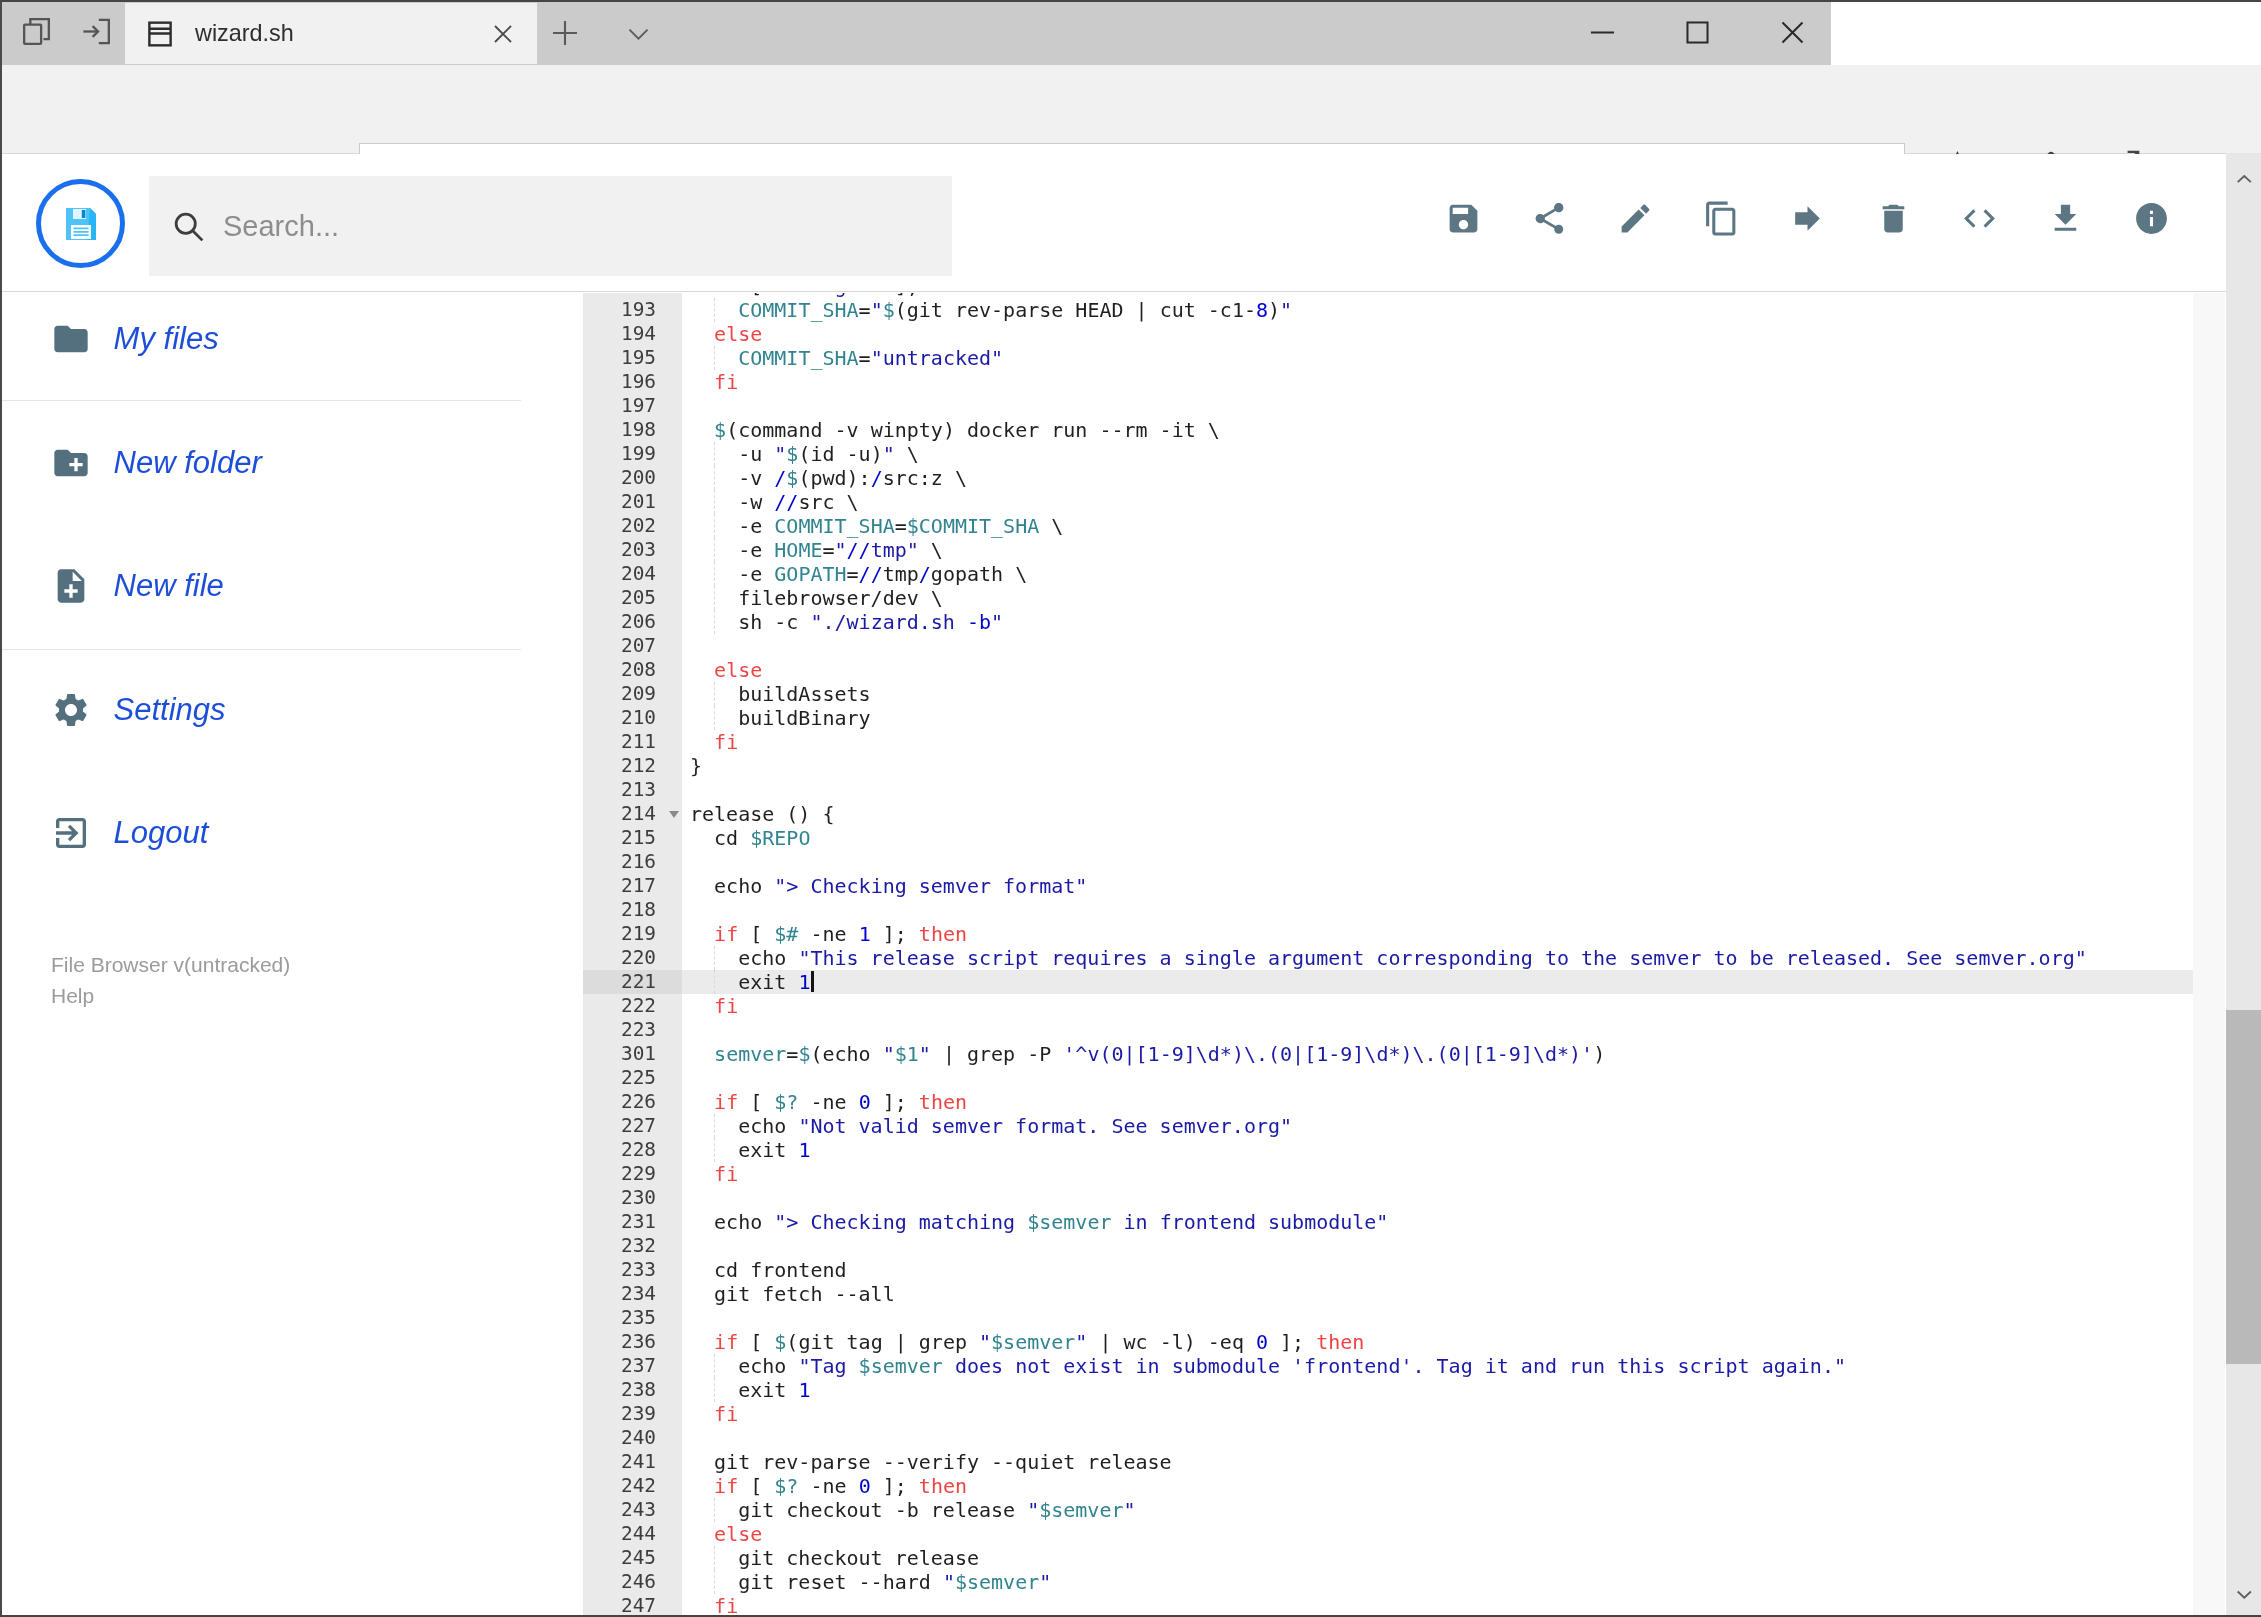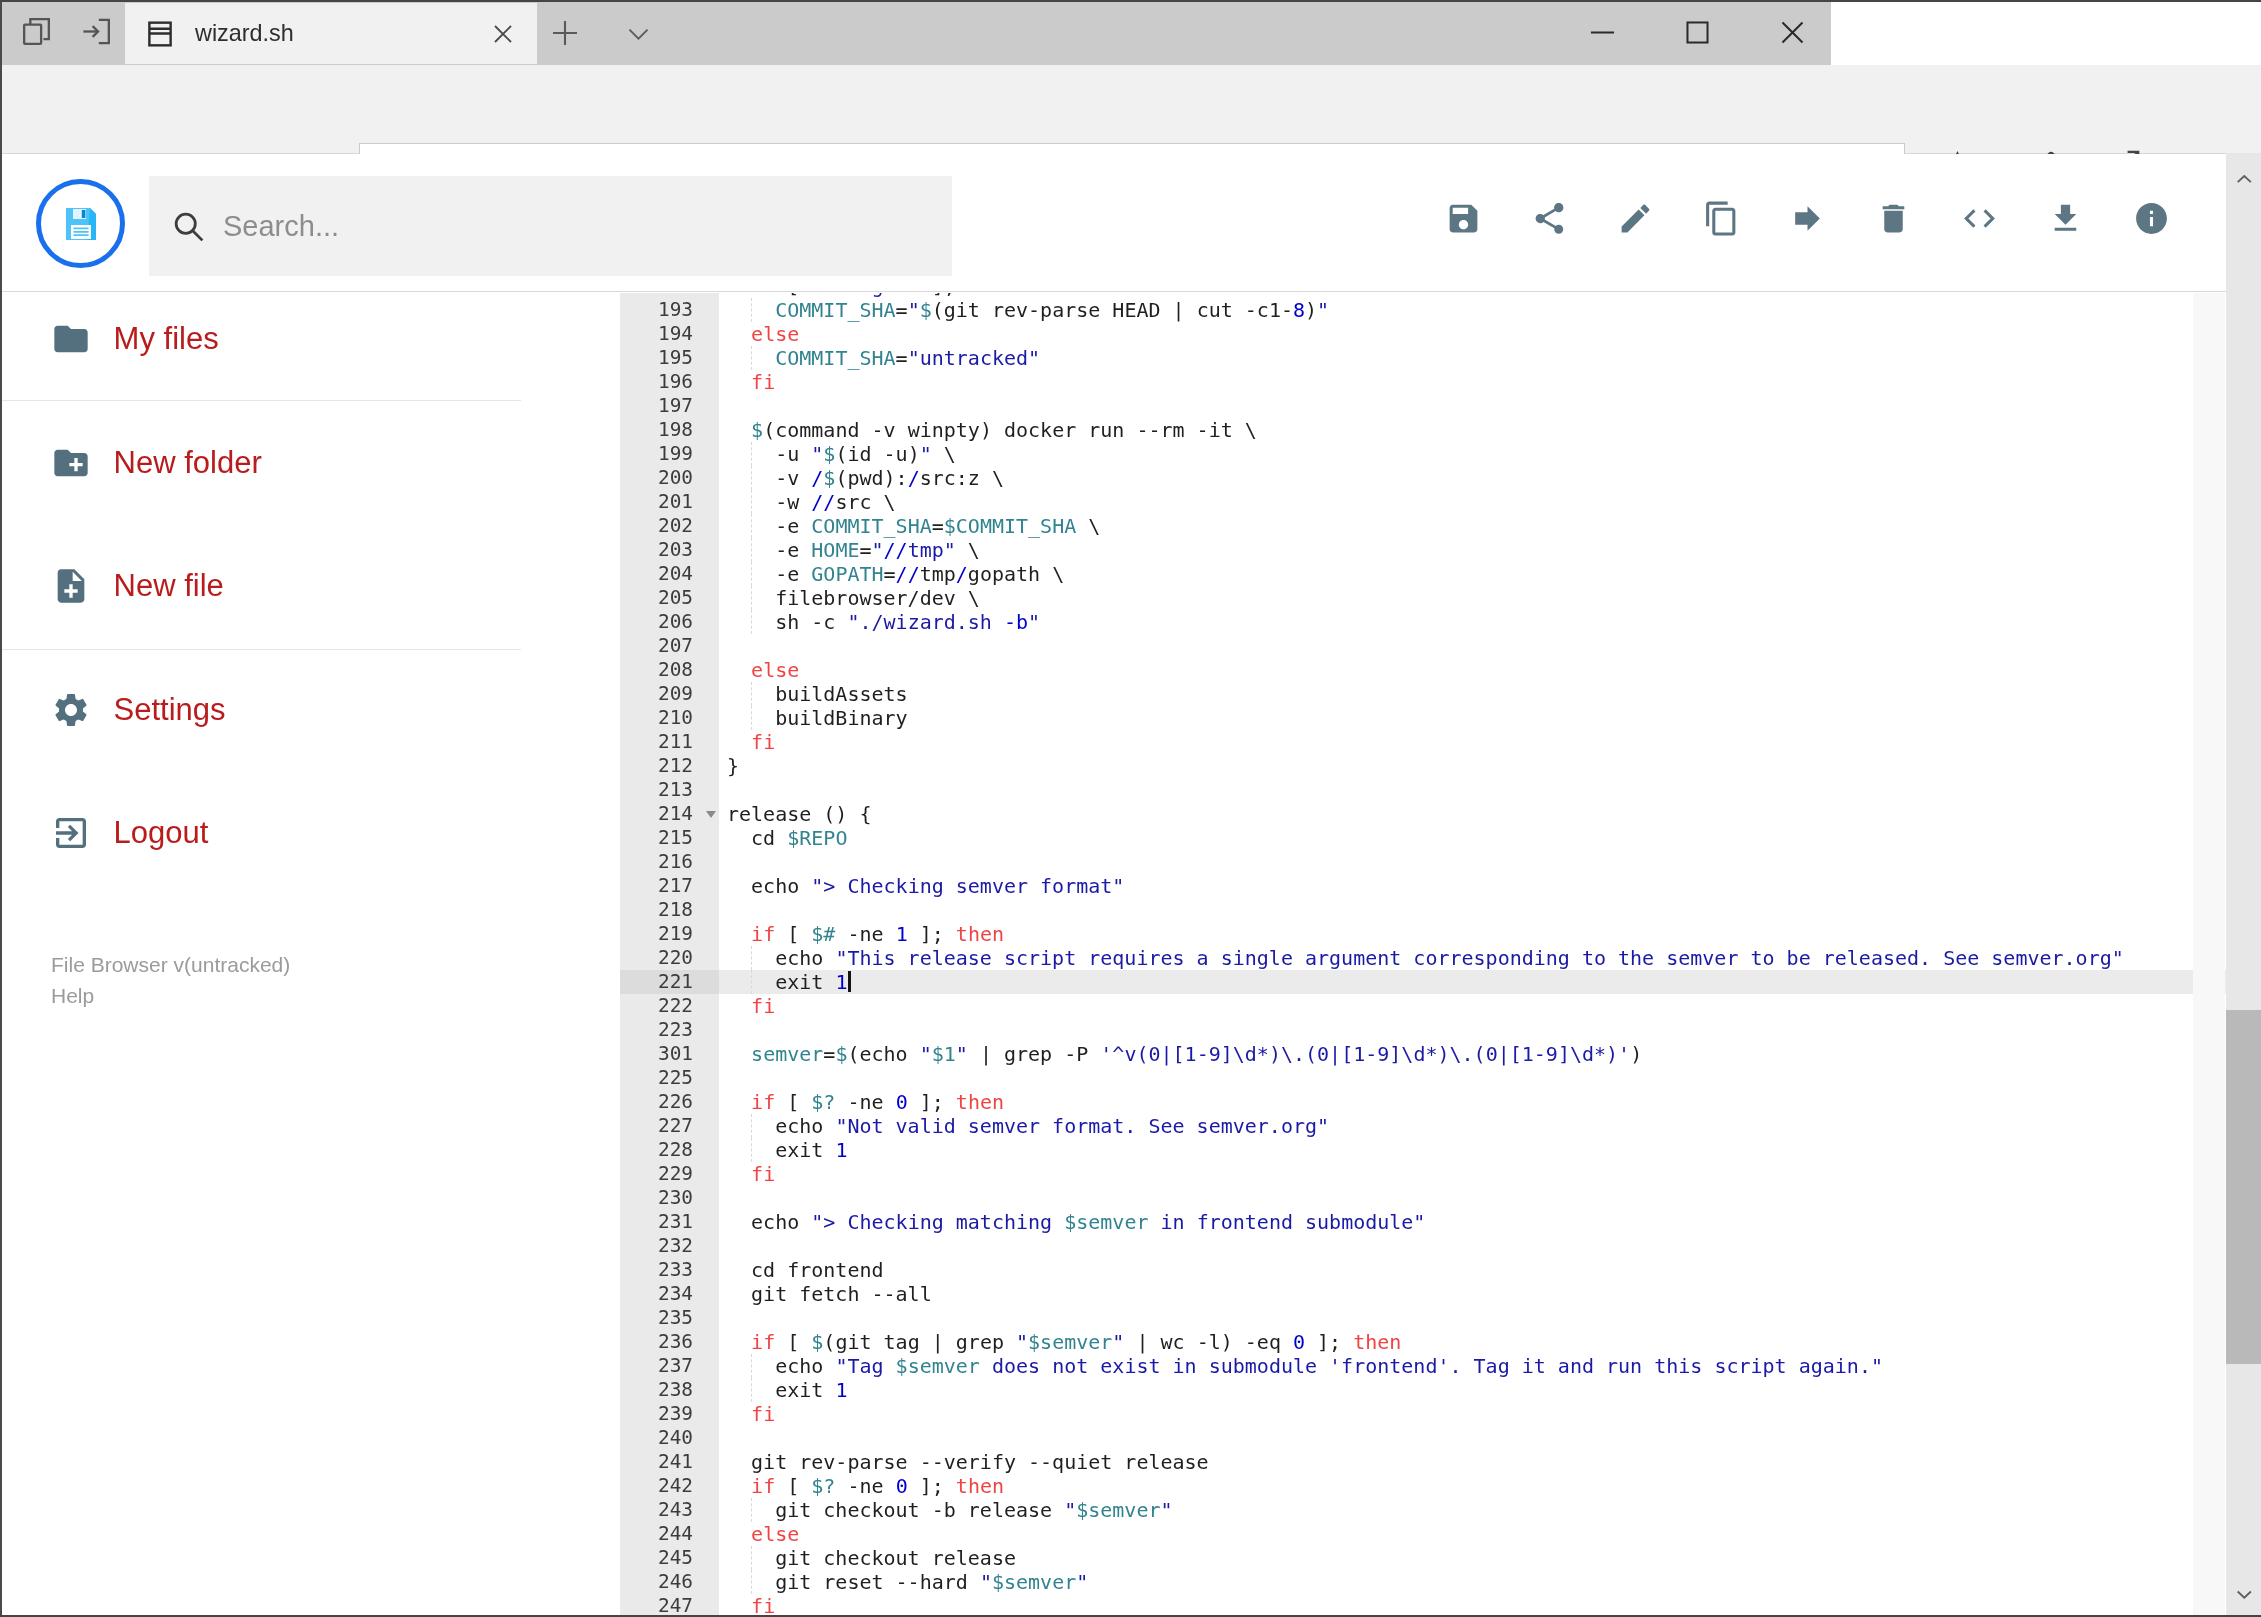--- a/index.html
+++ b/index.html
@@ -32,26 +32,26 @@
   
   .apptb{left:0;top:154px;width:2261px;height:138px;background:#fff;border-bottom:0.8px solid #d9d9d9;box-sizing:border-box;}
   .logo{left:36px;top:179px;width:79px;height:79px;border:5.7px solid #1a6fec;border-radius:50%;background:#fff;display:flex;align-items:center;justify-content:center;}
   .search{left:149px;top:176px;width:803px;height:100px;background:#f1f1f1;border-radius:1px;display:flex;align-items:center;}
   .search-ph{font-size:29px;color:#8d8d8d;margin-left:16px;}
   .actions{left:1445px;top:200px;display:flex;gap:49px;}
   .act-btn{width:37px;height:37px;display:flex;align-items:center;justify-content:center;}
   
   .sidebar{left:0;top:293px;width:583px;height:1324px;background:#fff;}
   .sb-item{position:absolute;left:51px;display:flex;align-items:center;gap:22.6px;height:48px;}
-  .sb-label{font-size:31px;color:#b91c1c;}
+  .sb-label{font-size:31px;color:#1d4ed8;font-style:italic;}
   .sb-div{position:absolute;left:0;width:521px;height:0.8px;background:#e6e6e6;}
   .sb-footer{position:absolute;left:51px;top:656px;font-size:21px;color:#9b9b9b;line-height:31px;}
   
   .editor{left:583px;top:293px;width:1643px;height:1324px;overflow:hidden;background:#fff;}
-  .lines{margin-top:-19.4px;width:1611px;margin-left:37px;}
+  .lines{margin-top:-19.4px;width:1611px;}
   .row{display:flex;height:24px;}
   .gut{flex:none;width:99px;background:#eaeaea;color:#3c3c3c;font:19.4px/24px "DejaVu Sans Mono",monospace;
        text-align:right;padding-right:26px;box-sizing:border-box;position:relative;}
   .cl{flex:1;white-space:pre;font:20px/24px "DejaVu Sans Mono",monospace;color:#1f1f1f;position:relative;padding-left:8px;}
   .row.act .gut{background:#dcdcdc;}
   .row.act .cl{background:#ebebeb;}
   .cl.gd::before{content:"";position:absolute;left:calc(8px + 2ch);top:0;bottom:0;border-left:0.8px dashed #d8d8d8;}
   .tp{color:#1f1f1f;} .tk{color:#ef4444;} .tv{color:#31848f;} .ts{color:#1a1aa6;} .tn{color:#0000cd;}
   .cursor{display:inline-block;width:2.4px;height:21px;background:#141414;margin-left:0.8px;vertical-align:-3.2px;}
   .fold{position:absolute;right:3.2px;top:9px;width:0;height:0;border-left:5.7px solid transparent;border-right:5.7px solid transparent;border-top:7.3px solid #8a8a8a;}

